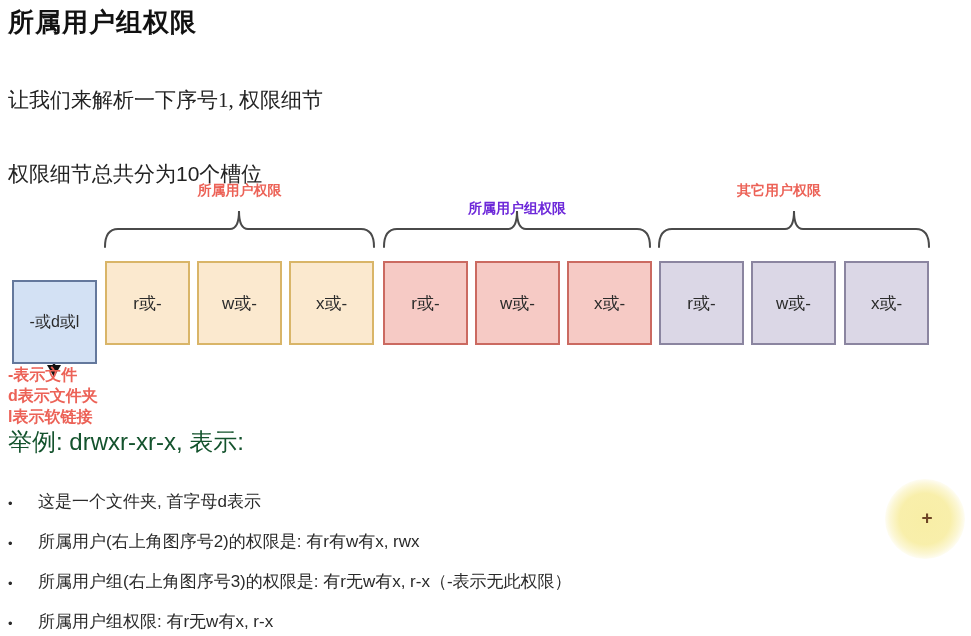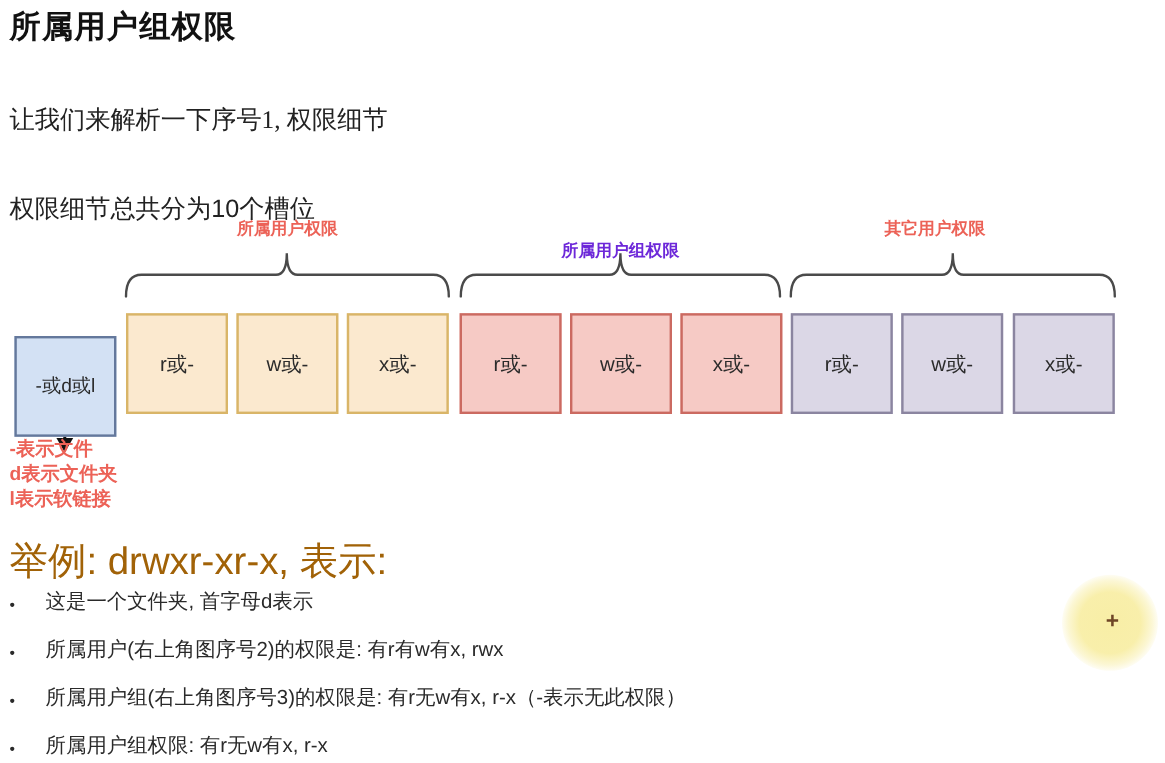--- a/index.html
+++ b/index.html
@@ -51,22 +51,22 @@
   #slot9 { left: 844px; }
 
   #overlay-svg { left: 0; top: 0; pointer-events: none; }
 
   .legend {
     left: 8px; top: 364px;
     font-size: 16px; font-weight: 700; line-height: 21px;
   }
 
   .example-heading {
-    left: 8px; top: 446px;
-    font-size: 32px; color: #a16207;
+    left: 8px; top: 426px;
+    font-size: 24px; color: #14532d;
   }
   .bullets { left: 8px; top: 493px; width: 900px; }
   .bullet-row {
     display: flex; align-items: flex-start;
     font-size: 17px; line-height: 18px; color: #2a2a2a;
     margin-bottom: 20px;
   }
   .bullet-dot {
     width: 30px; flex: 0 0 30px;
     font-size: 13px; padding-top: 2px; color: #2a2a2a;

